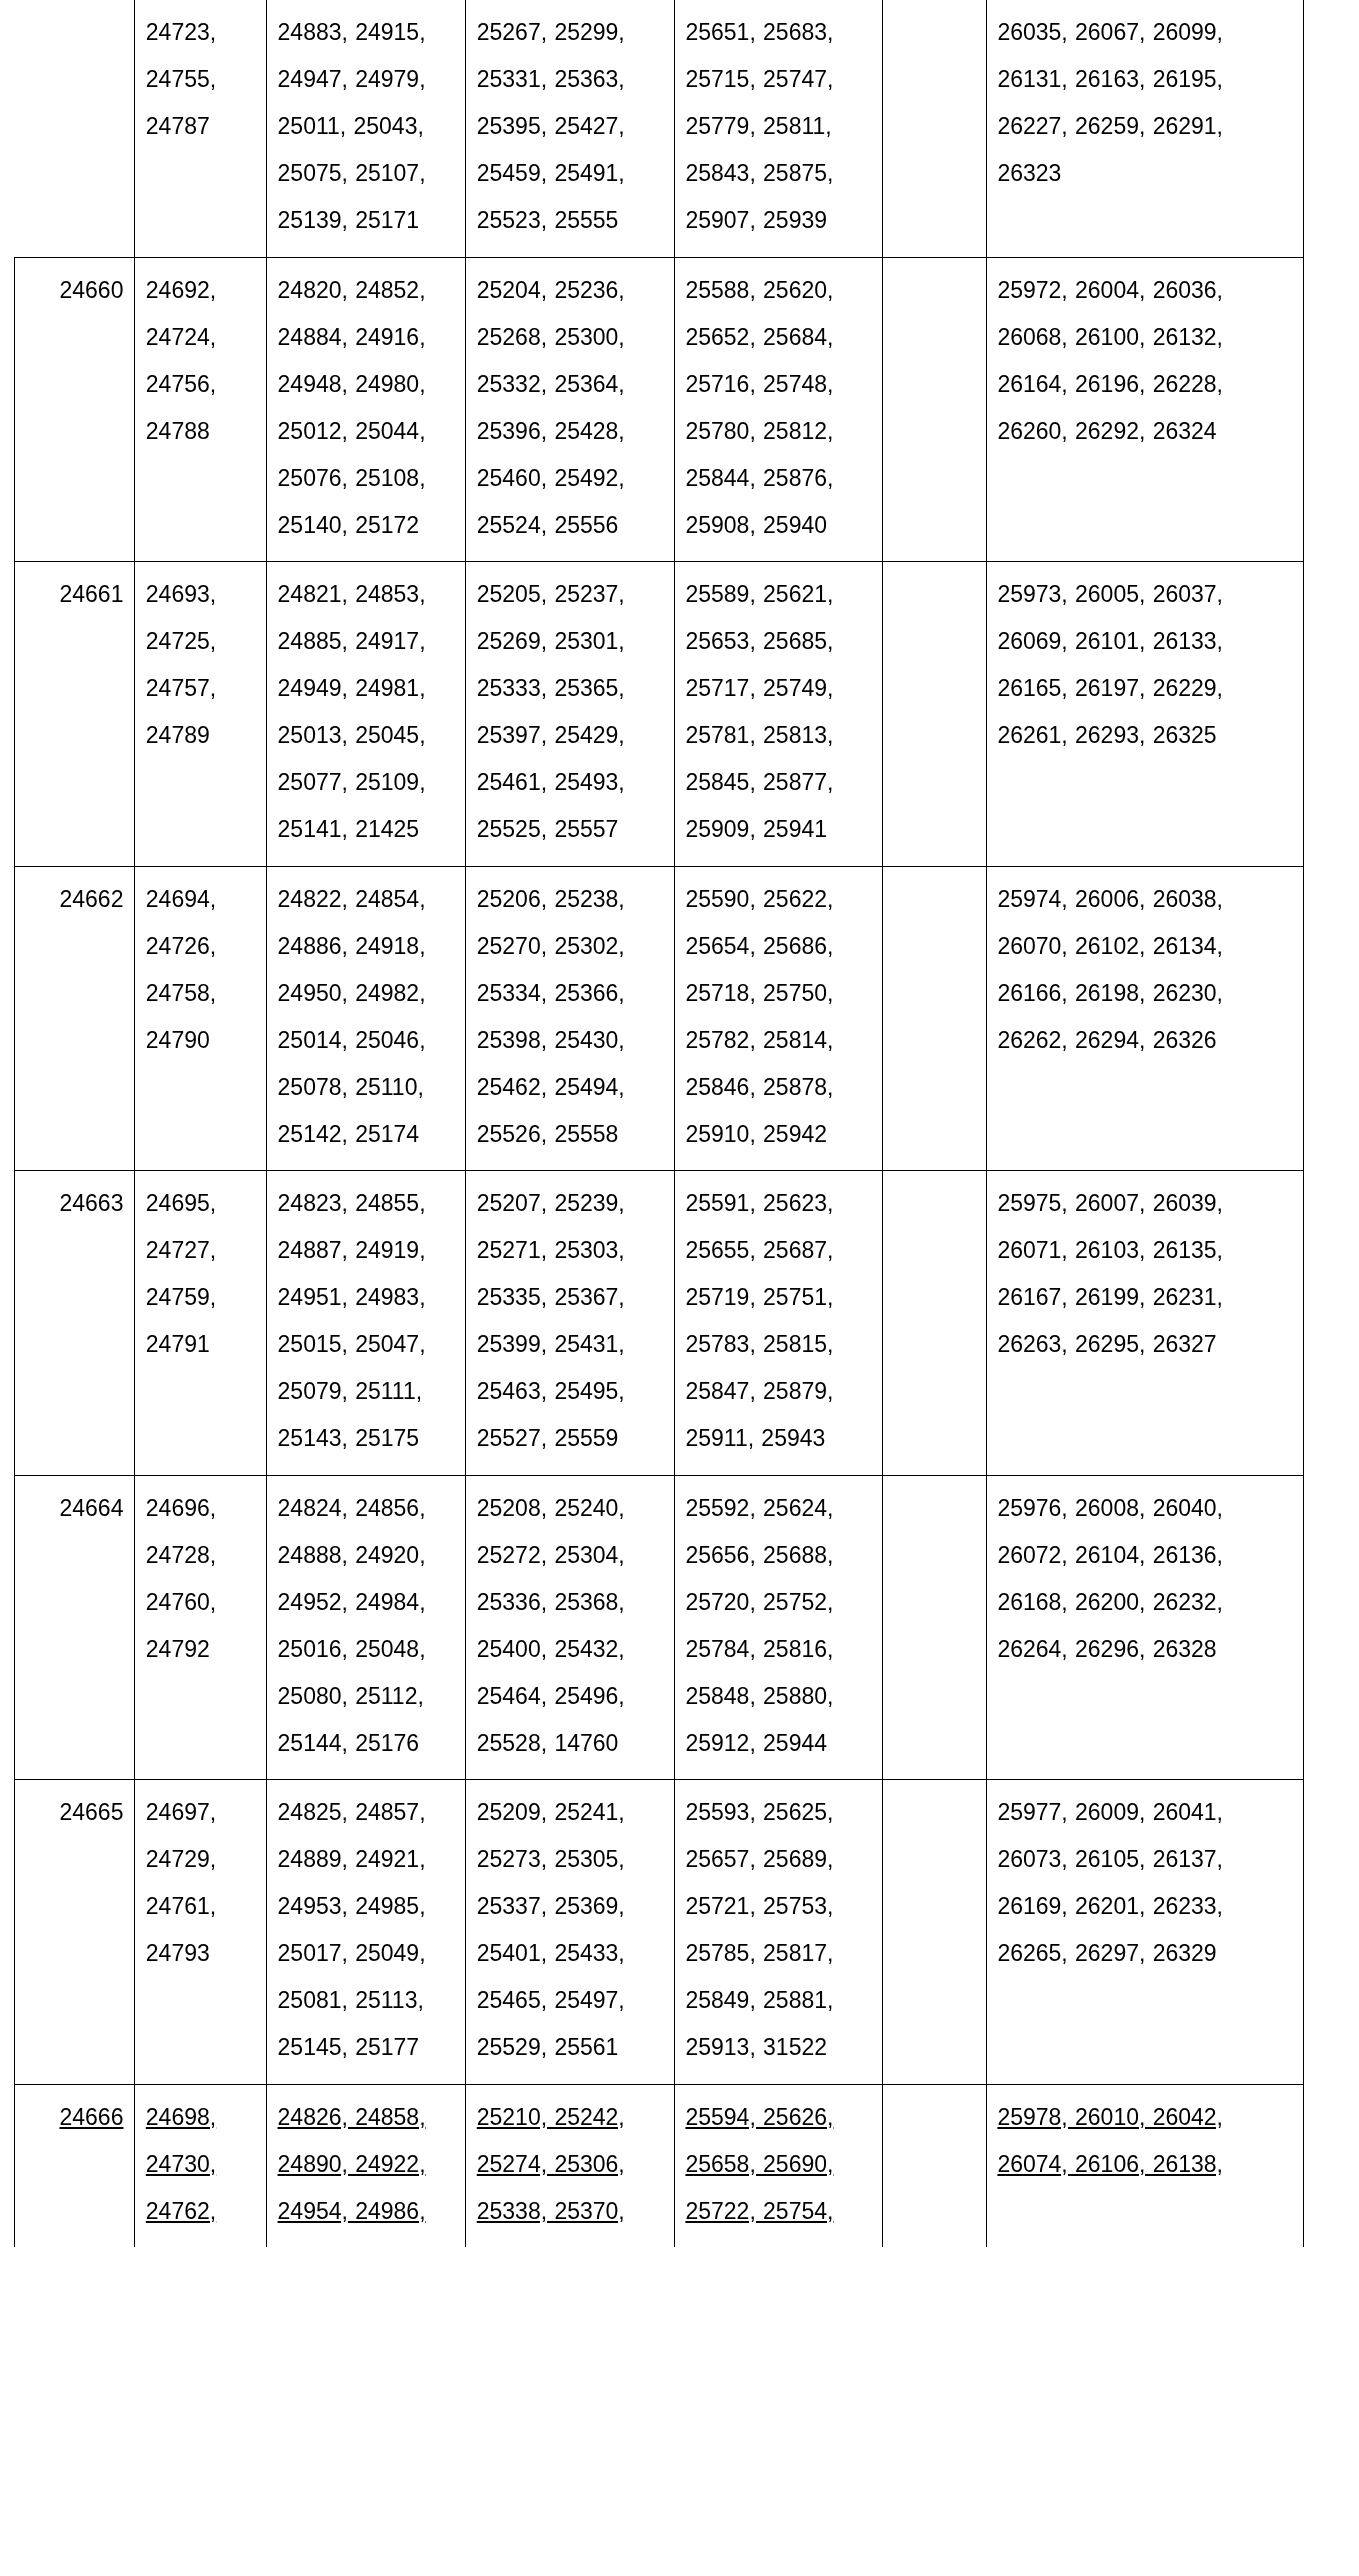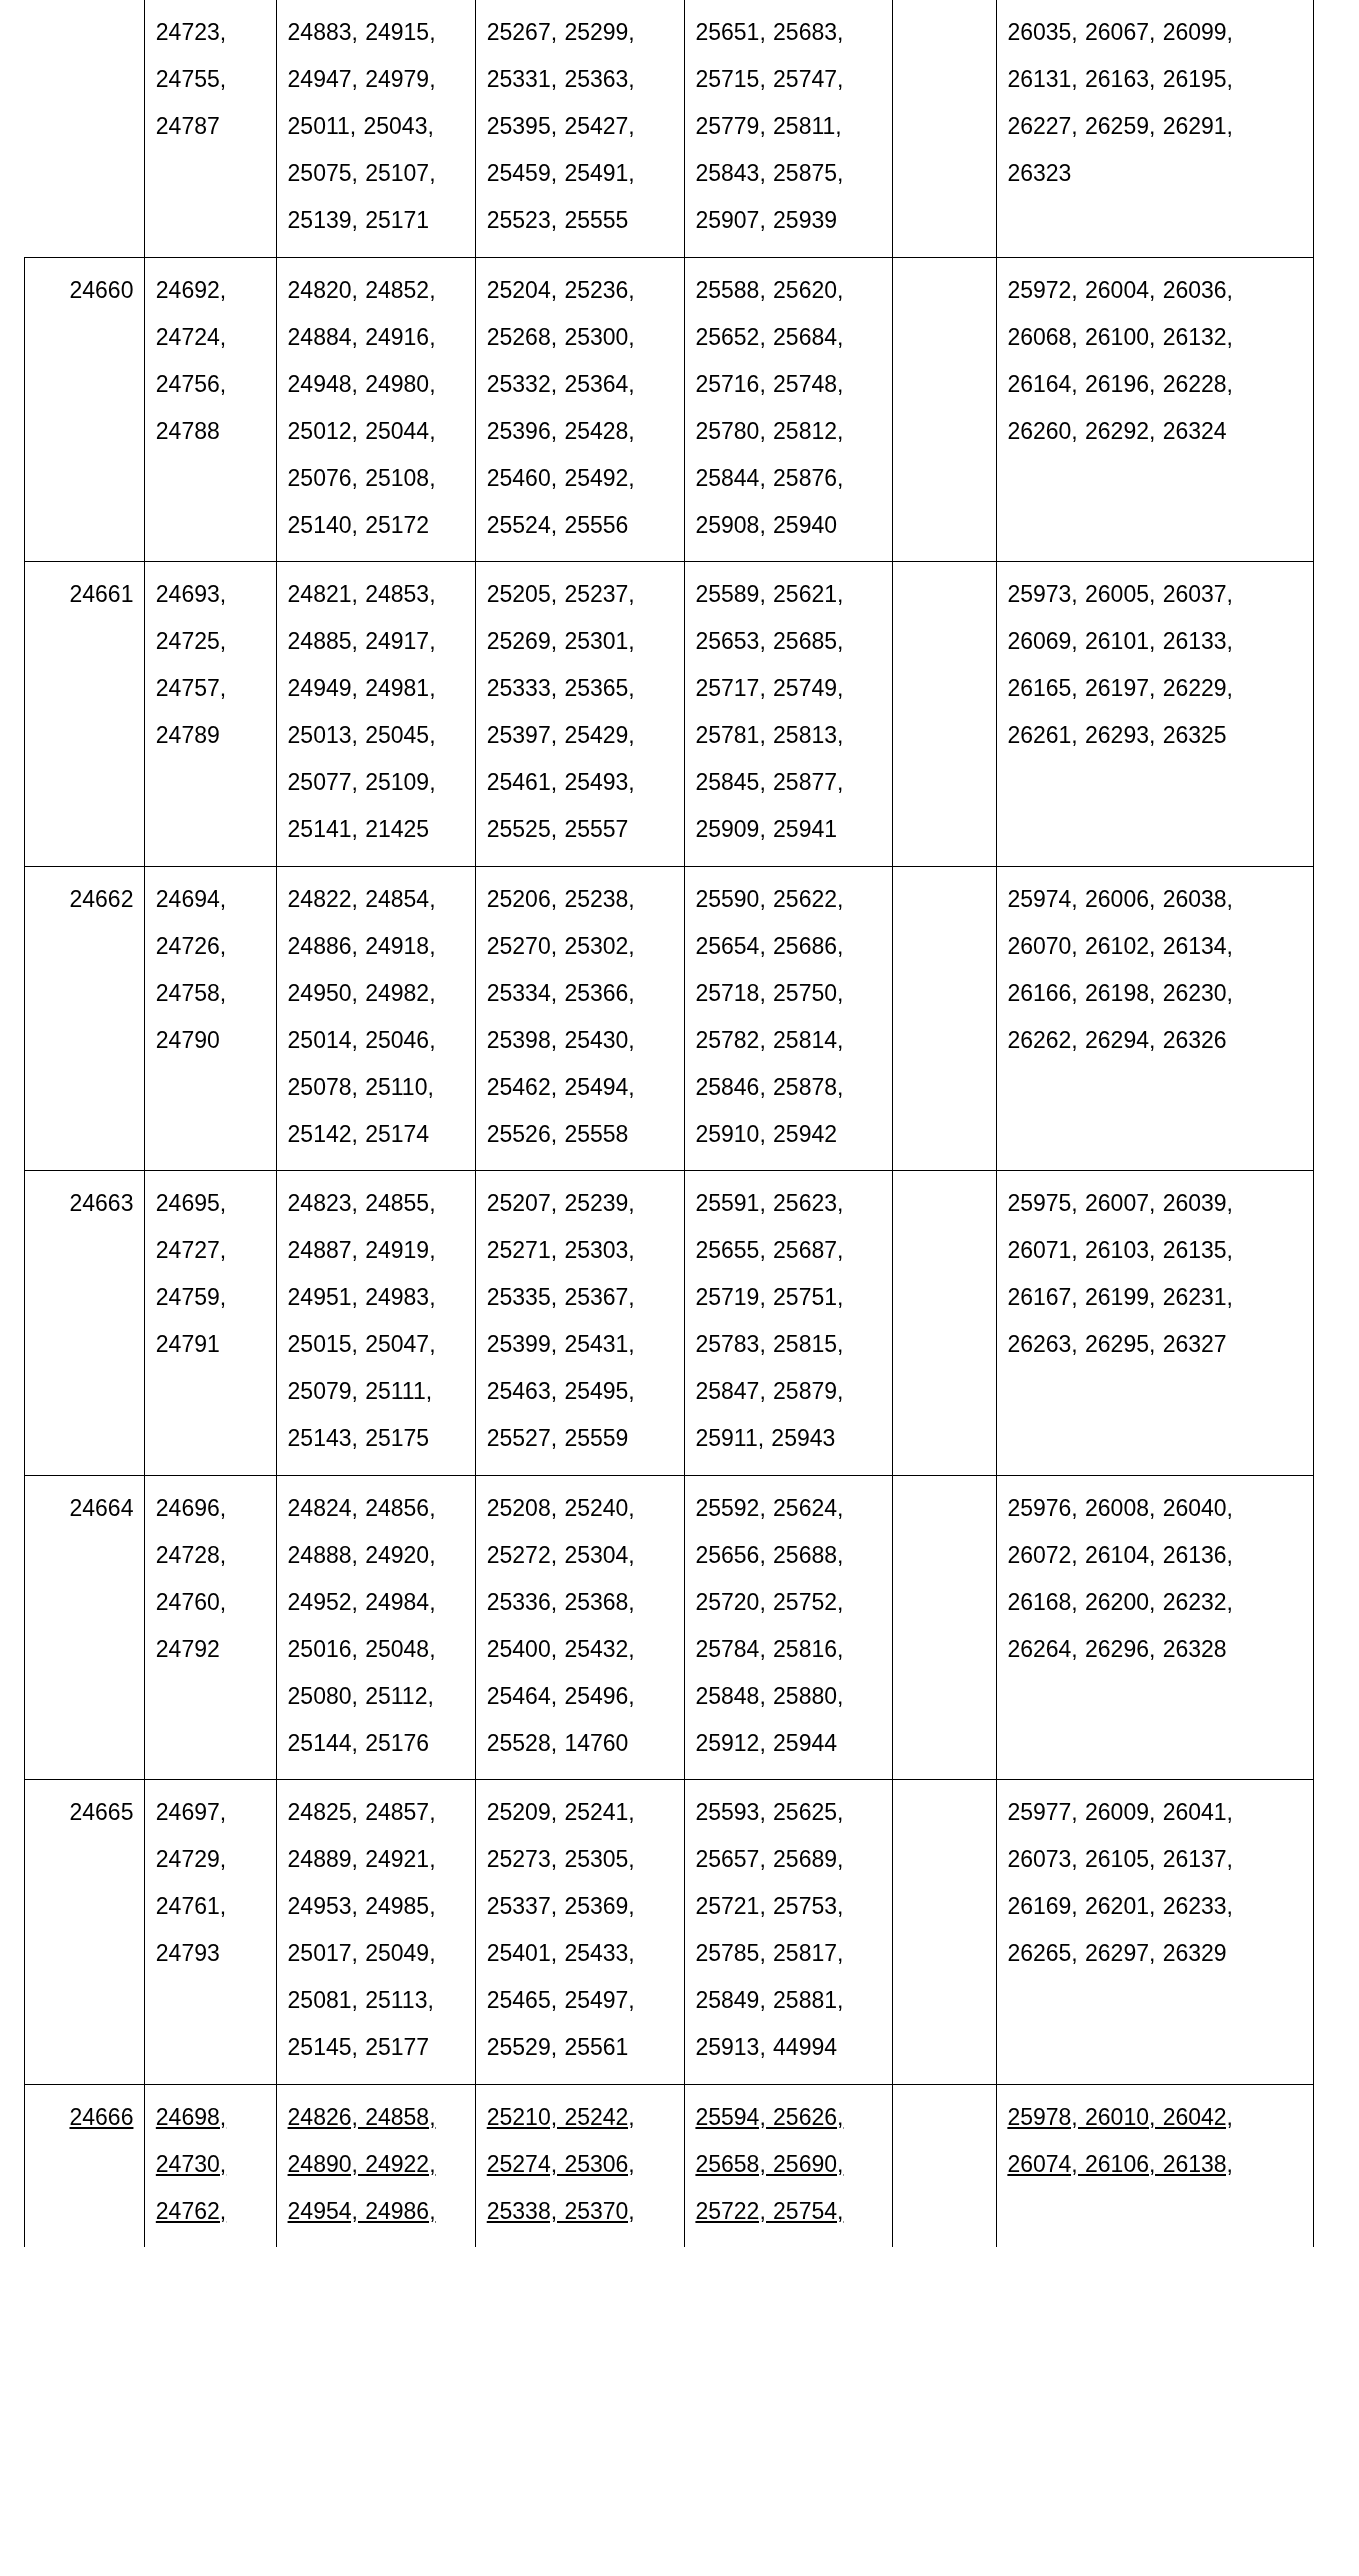--- a/index.html
+++ b/index.html
@@ -12,21 +12,21 @@
     font-family: "Liberation Sans", sans-serif;
   }
   #sheet {
     width: 1360px;
     position: relative;
   }
   table.numgrid {
     border-collapse: collapse;
     table-layout: fixed;
     width: 1290px;
-    margin-left: 24px;
+    margin-left: 14px;
     font-size: 23px;
     color: #000;
   }
   table.numgrid td {
     border: 1.8px solid #000;
     vertical-align: top;
     padding: 9px 10.7px 12.5px 10.7px;
     line-height: 47px;
     white-space: normal;
     word-spacing: 0.9px;
@@ -130,21 +130,21 @@
         <td>25592, 25624, 25656, 25688, 25720, 25752, 25784, 25816, 25848, 25880, 25912, 25944</td>
         <td class="empty"></td>
         <td>25976, 26008, 26040, 26072, 26104, 26136, 26168, 26200, 26232, 26264, 26296, 26328</td>
       </tr>
 
       <tr>
         <td class="idcell">24665</td>
         <td>24697, 24729, 24761, 24793</td>
         <td>24825, 24857, 24889, 24921, 24953, 24985, 25017, 25049, 25081, 25113, 25145, 25177</td>
         <td>25209, 25241, 25273, 25305, 25337, 25369, 25401, 25433, 25465, 25497, 25529, 25561</td>
-        <td>25593, 25625, 25657, 25689, 25721, 25753, 25785, 25817, 25849, 25881, 25913, 44994</td>
+        <td>25593, 25625, 25657, 25689, 25721, 25753, 25785, 25817, 25849, 25881, 25913, 31522</td>
         <td class="empty"></td>
         <td>25977, 26009, 26041, 26073, 26105, 26137, 26169, 26201, 26233, 26265, 26297, 26329</td>
       </tr>
 
       <tr class="clipped">
         <td class="idcell">24666</td>
         <td>24698, 24730, 24762,</td>
         <td>24826, 24858, 24890, 24922, 24954, 24986,</td>
         <td>25210, 25242, 25274, 25306, 25338, 25370,</td>
         <td>25594, 25626, 25658, 25690, 25722, 25754,</td>

